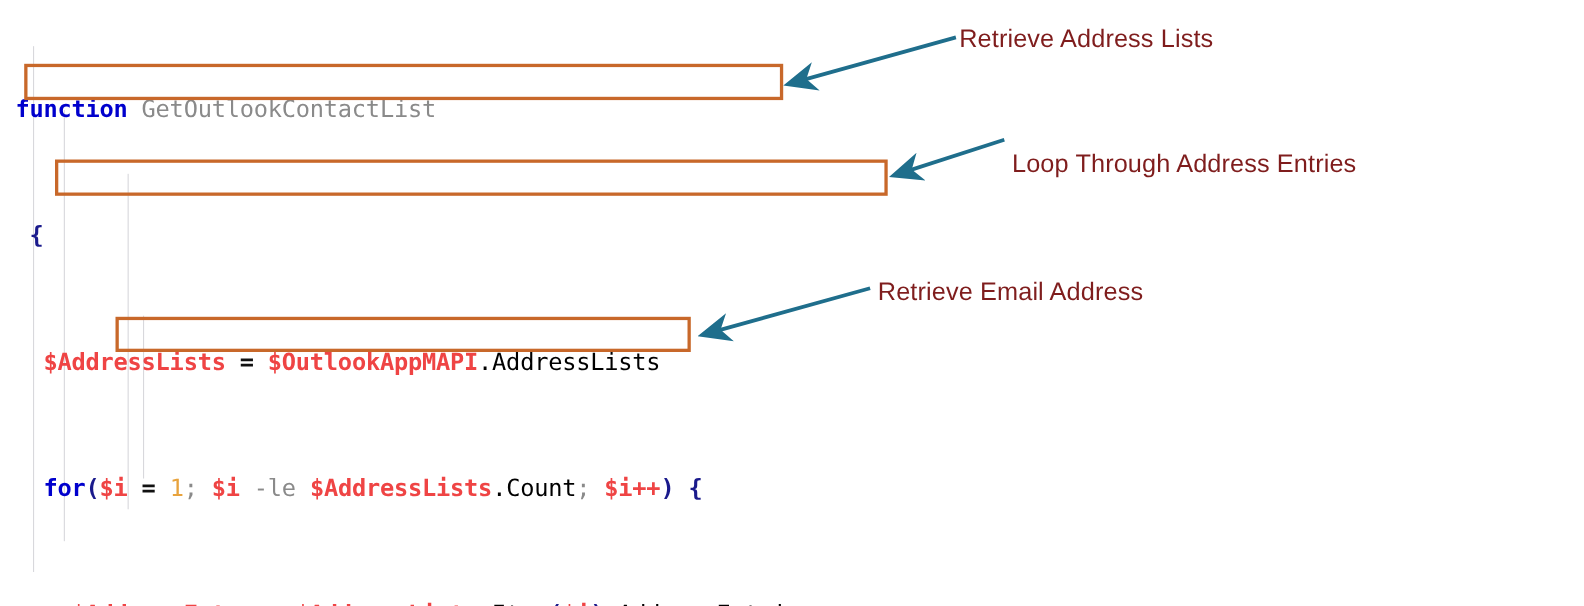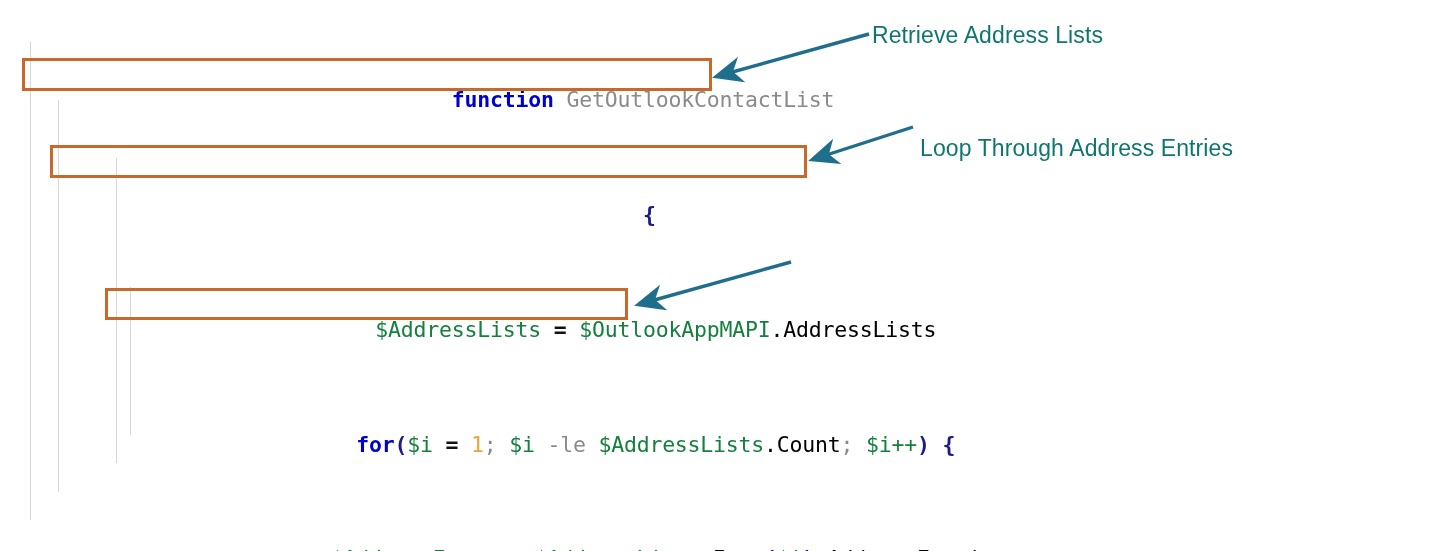--- a/index.html
+++ b/index.html
@@ -26,32 +26,31 @@
     position: absolute;
     left: 0;
     top: 0;
     width: 1272px;
     height: 551px;
     font-family: "DejaVu Sans Mono", "Liberation Mono", monospace;
     font-size: 21.5px;
     line-height: 28.7px;
     white-space: pre;
     letter-spacing: -0.2px;
-    text-align: center;
   }
   .line {
     height: 28.7px;
     white-space: pre;
     padding-left: 14px;
     position: relative;
   }
 
   
   .kw   { color: #0000CD; font-weight: bold; }
-  .var  { color: #15803d; font-weight: normal; }
+  .var  { color: #ef4444; font-weight: bold; }
   .mem  { color: #000000; font-weight: normal; }
   .op   { color: #8A8A8A; font-weight: normal; }
   .num  { color: #E8A33D; font-weight: normal; }
   .brc  { color: #1A1A8C; font-weight: bold; }
   .pnc  { color: #111111; font-weight: bold; }
   .fn   { color: #8A8A8A; font-weight: normal; }
 
   
   .guide {
     position: absolute;
@@ -66,21 +65,21 @@
     box-sizing: border-box;
     pointer-events: none;
     background: transparent;
   }
 
   
   .anno-label {
     position: absolute;
     font-family: "Liberation Sans", "DejaVu Sans", sans-serif;
     font-size: 23px;
-    color: #0f766e;
+    color: #7f1d1d;
     white-space: nowrap;
     letter-spacing: 0.1px;
   }
   .anno-arrow {
     position: absolute;
     pointer-events: none;
   }
 </style>
 </head>
 <body>
@@ -161,14 +160,15 @@
   <div class="anno-label" style="left:920px; top:135px;">Loop Through Address Entries</div>
 
   <svg class="anno-arrow" style="left:626px; top:256px;" width="170" height="58" viewBox="0 0 170 58">
     <defs>
       <marker id="ah3" markerWidth="9" markerHeight="9" refX="7.2" refY="4.5" orient="auto" markerUnits="strokeWidth">
         <path d="M9,4.5 L0,8.4 L2.6,4.5 L0,0.6 Z" fill="#1F6E8C"></path>
       </marker>
     </defs>
     <line x1="165" y1="6" x2="14" y2="48" stroke="#1F6E8C" stroke-width="3.4" marker-end="url(#ah3)"></line>
   </svg>
+  <div class="anno-label" style="left:798px; top:252px;">Retrieve Email Address</div>
 
 </div>
 
 </body></html>

